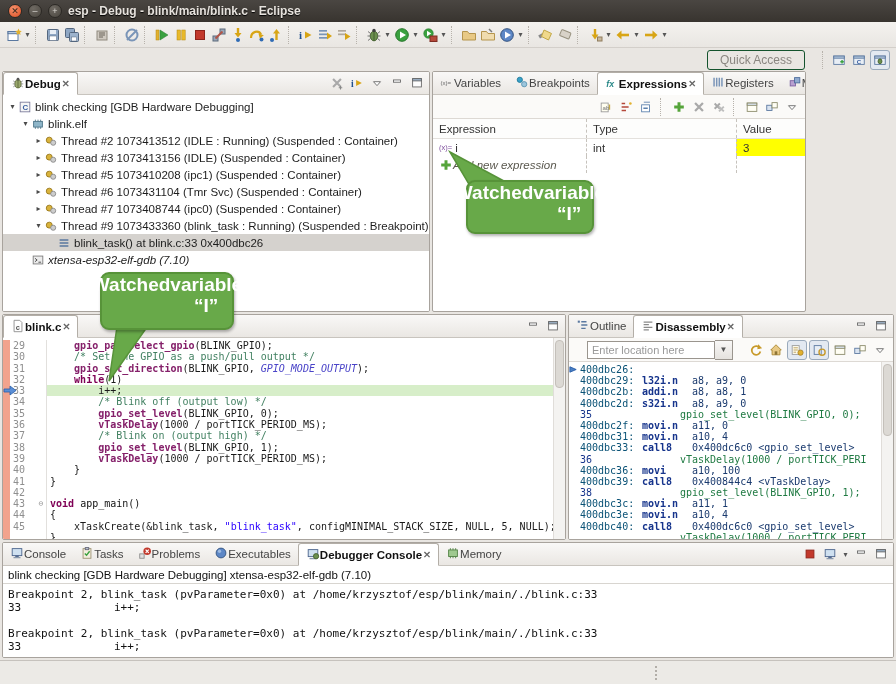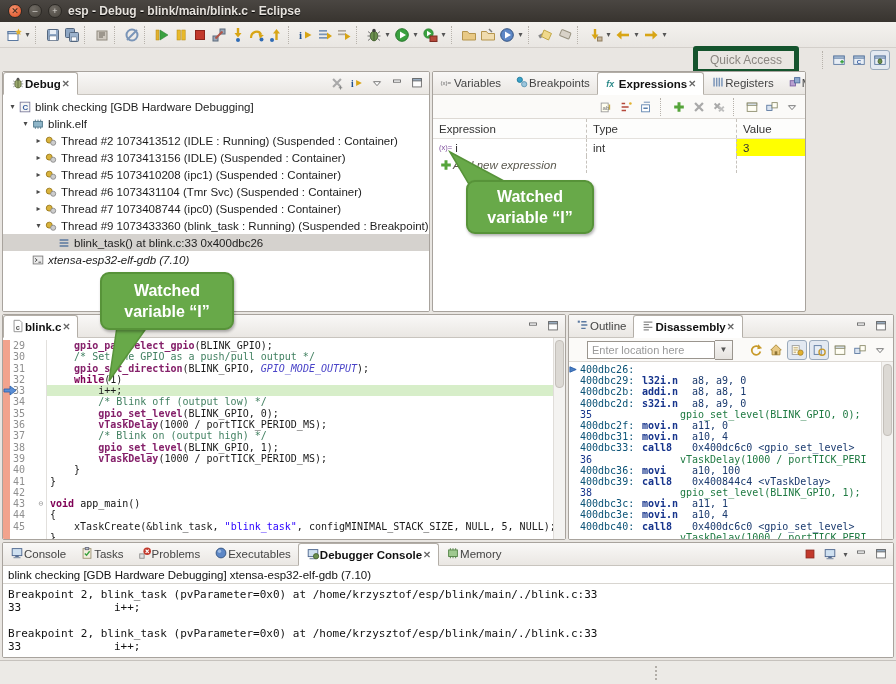--- a/index.html
+++ b/index.html
@@ -13,22 +13,22 @@
   .wbtn.dim{background:radial-gradient(circle at 35% 30%,#6f6a63,#4a463f);color:#d8d5d0}
   #title{color:#e6e2dd;font-weight:bold;font-size:12px;text-shadow:0 1px 1px #000}
   
   #toolbar{position:absolute;left:0;top:22px;width:896px;height:26px;background:linear-gradient(#f4f2ef,#e9e6e2);
     border-bottom:1px solid #d3cfca;display:flex;align-items:center;padding:0 4px;box-sizing:border-box}
   #subbar{position:absolute;left:0;top:48px;width:896px;height:23px;display:flex;align-items:center;justify-content:flex-end;padding:0 6px;box-sizing:border-box}
   .tsep{width:4px;height:18px;border-left:1px dotted #b7b2ab;margin:0 3px}
   .tbi{width:19px;height:19px;display:inline-flex;align-items:center;justify-content:center;border-radius:3px}
   .tbi svg{width:16px;height:16px}
   .dd{font-size:8px;color:#555;width:9px;text-align:center}
-  #quick-access{border:5px solid #14532d;border-radius:3px;background:transparent;color:#8a8680;
-    font-size:12px;padding:2px 12px;font-family:inherit;margin-right:20px}
+  #quick-access{border:1px solid #14532d;border-radius:3px;background:transparent;color:#8a8680;
+    font-size:12px;padding:2px 12px;font-family:inherit;margin-right:14px}
   .persp{display:flex;align-items:center;gap:2px}
   
   .panel{position:absolute;background:#fff;border:1px solid #a8a39d;border-radius:2px;box-sizing:border-box;
     display:flex;flex-direction:column;overflow:hidden}
   .tabbar{height:22px;flex:none;background:linear-gradient(#f9f8f7,#eae7e3);border-bottom:1px solid #c8c4be;
     display:flex;align-items:stretch;position:relative}
   .tab{display:flex;align-items:center;padding:0 7px;font-size:11.5px;color:#444;white-space:nowrap}
   .tab.active{background:#fff;color:#111;font-weight:bold;border:1px solid #b3aea7;border-bottom-color:#fff;
     border-radius:3px 3px 0 0;margin-bottom:-1px;position:relative;z-index:2}
   .tab .tx{color:#666;font-size:9.5px;margin-left:1px}
@@ -85,21 +85,21 @@
   
   #console-header{height:17px;flex:none;border-bottom:1px solid #d8d5d0;display:flex;align-items:center;
     padding-left:5px;font-size:11.5px;color:#111;background:#fff}
   #console-out{flex:1;overflow:hidden;background:#fff;padding:4px 0 0 5px;
     font-family:"DejaVu Sans Mono",monospace;font-size:11px;line-height:13px;color:#111;white-space:pre}
   
   #bottomstrip{position:absolute;left:0;top:660px;width:896px;height:24px;background:#eceae6;border-top:1px solid #c6c2bd}
   .grip{position:absolute;top:5px;width:4px;height:14px;border-left:2px dotted #b2aea8}
   
   .callout{position:absolute;background:#68a949;border:2px solid #579339;border-radius:9px;color:#fff;
-    font-size:16px;font-weight:bold;text-align:center;display:flex;flex-direction:column;justify-content:center;
+    font-size:19px;font-weight:bold;text-align:center;display:flex;flex-direction:row;justify-content:center;
     line-height:21px;z-index:60;box-shadow:1px 2px 3px rgba(0,0,0,.3)}
   .ctail{position:absolute;z-index:59}
 </style>
 </head>
 <body>
 
 <div id="titlebar">
   <span class="wbtn">✕</span>
   <span class="wbtn dim">–</span>
   <span class="wbtn dim">+</span>

